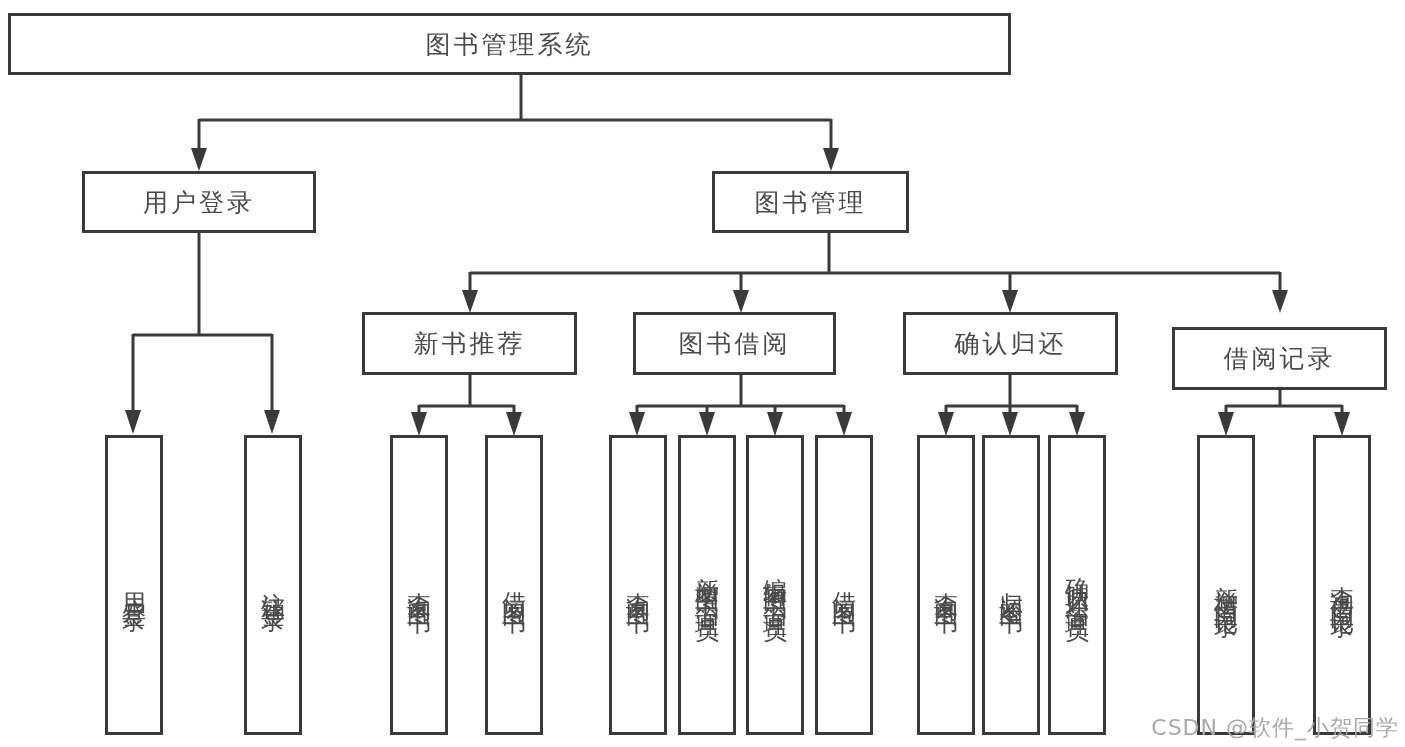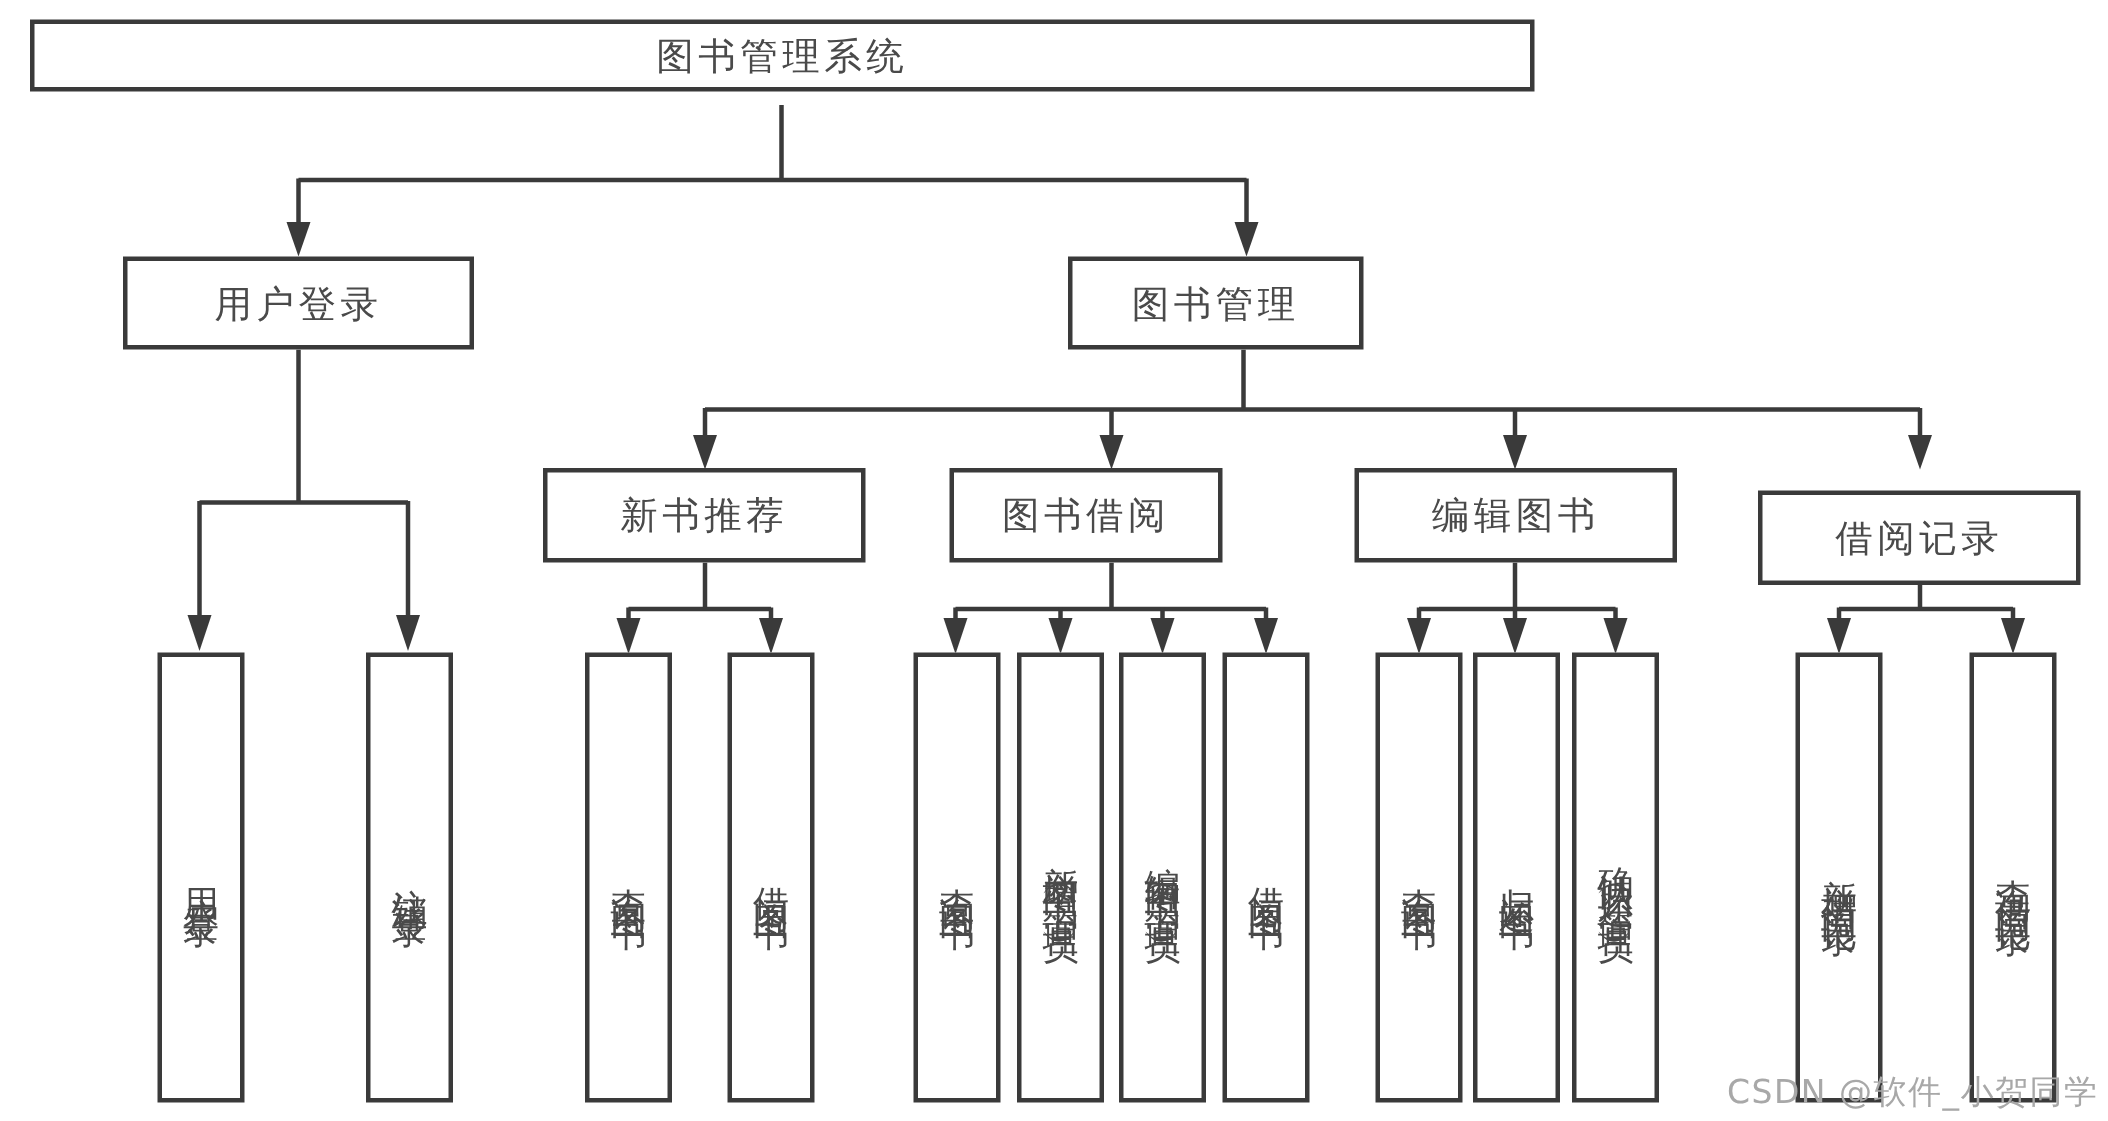--- a/index.html
+++ b/index.html
@@ -117,39 +117,39 @@
 
       <polygon points="938,412 954,412 946,436"></polygon>
       <polygon points="1002,412 1018,412 1010,436"></polygon>
       <polygon points="1069,412 1085,412 1077,436"></polygon>
 
       <polygon points="1218,412 1234,412 1226,436"></polygon>
       <polygon points="1334,412 1350,412 1342,436"></polygon>
     </g>
   </svg>
 
-  <div class="node hbox" style="left:20px;top:13px;width:1003px;height:48px;font-family:Liberation Mono, monospace;">
+  <div class="node hbox" style="left:8px;top:13px;width:1003px;height:62px;font-family:Liberation Mono, monospace;">
     <span>图书管理系统</span>
   </div>
 
   <div class="node hbox" style="left:82px;top:171px;width:234px;height:62px;">
     <span>用户登录</span>
   </div>
   <div class="node hbox" style="left:712px;top:171px;width:197px;height:62px;">
     <span>图书管理</span>
   </div>
 
   <div class="node hbox" style="left:362px;top:312px;width:215px;height:63px;align-items:center;">
     <span>新书推荐</span>
   </div>
-  <div class="node hbox" style="left:633px;top:312px;width:182px;height:63px;">
+  <div class="node hbox" style="left:633px;top:312px;width:203px;height:63px;">
     <span>图书借阅</span>
   </div>
   <div class="node hbox" style="left:903px;top:312px;width:215px;height:63px;">
-    <span>编辑图书</span>
+    <span>确认归还</span>
   </div>
   <div class="node hbox" style="left:1172px;top:327px;width:215px;height:63px;">
     <span>借阅记录</span>
   </div>
 
   <div class="node vbox" style="left:105px;top:435px;width:58px;height:300px;">
     <span>用户登录</span>
   </div>
   <div class="node vbox" style="left:244px;top:435px;width:58px;height:300px;">
     <span>注销登录</span>

